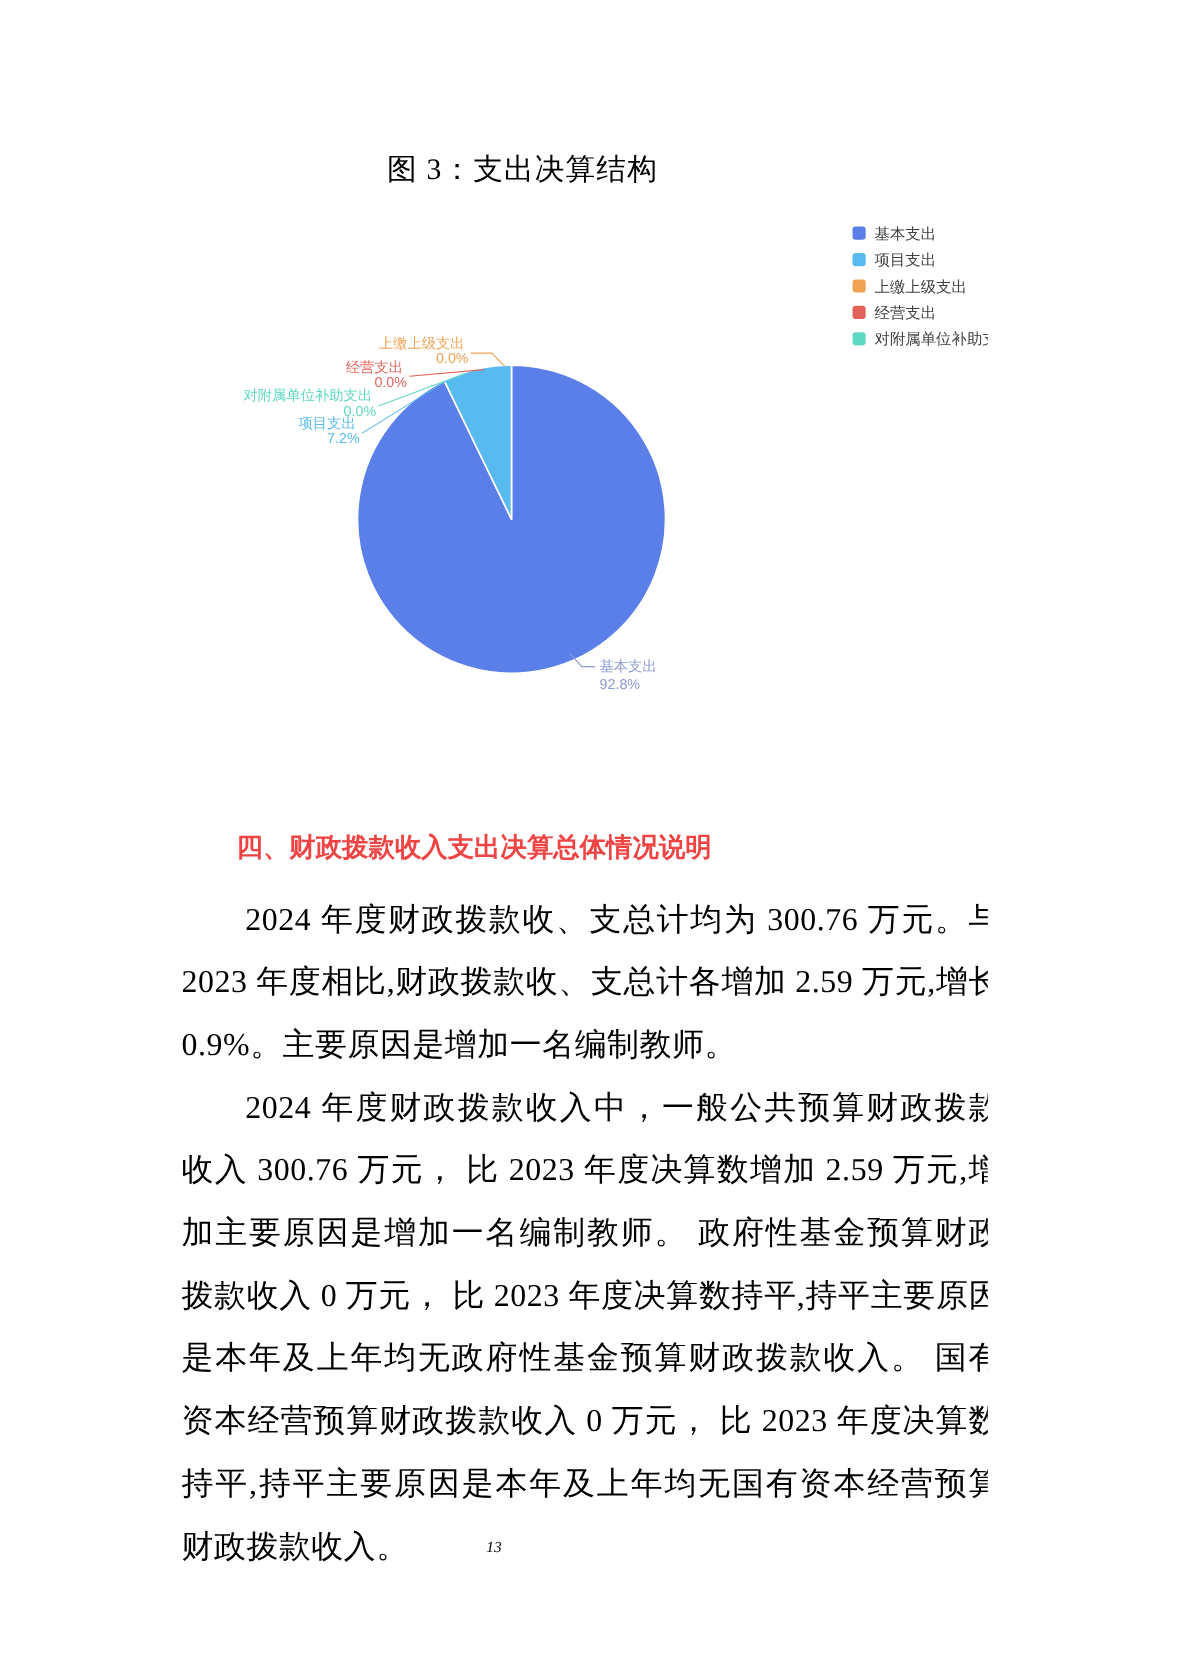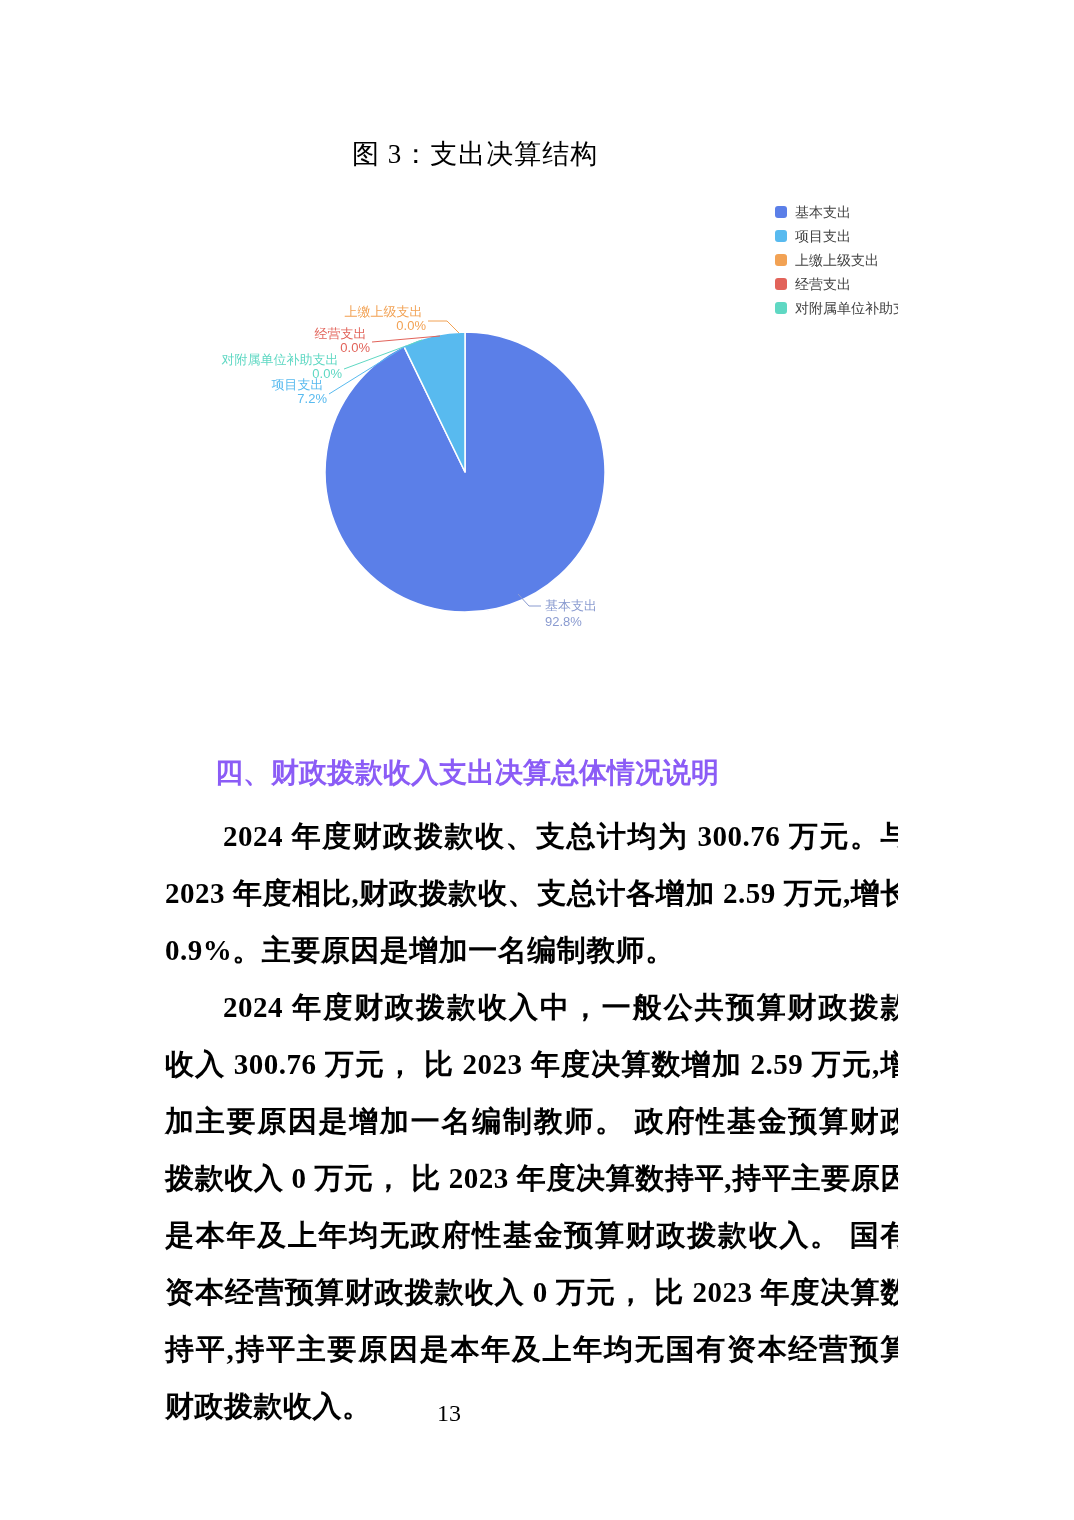--- a/index.html
+++ b/index.html
@@ -72,46 +72,46 @@
   }
 
   
   .text-block {
     position: absolute;
     top: 752px;
     left: 165px;
     width: 745px;
   }
   .section-heading {
-    font-family: Liberation Sans, sans-serif;
+    font-family: Liberation Mono, monospace;
     font-weight: 700;
-    font-size: 28px;
+    font-size: 24px;
     line-height: 42px;
     margin: 0 0 14px 50px;
-    color: #8b5cf6;
+    color: #ef4444;
   }
   .body-para {
     font-size: 29px;
     line-height: 57px;
     text-align: justify;
     text-indent: 58px;
     color: #000000;
     letter-spacing: 0.5px;
-    font-weight: bold;
   }
 
   
   .page-number {
     position: absolute;
     top: 1400px;
     left: 0;
     width: 100%;
     text-align: center;
-    font-size: 24px;
+    font-size: 14px;
     color: #000000;
+    font-style: italic;
   }
 </style>
 </head>
 <body>
 
 <div class="page">
 
   <div class="figure-title">图 3：支出决算结构</div>
 
   <div class="chart-area">

